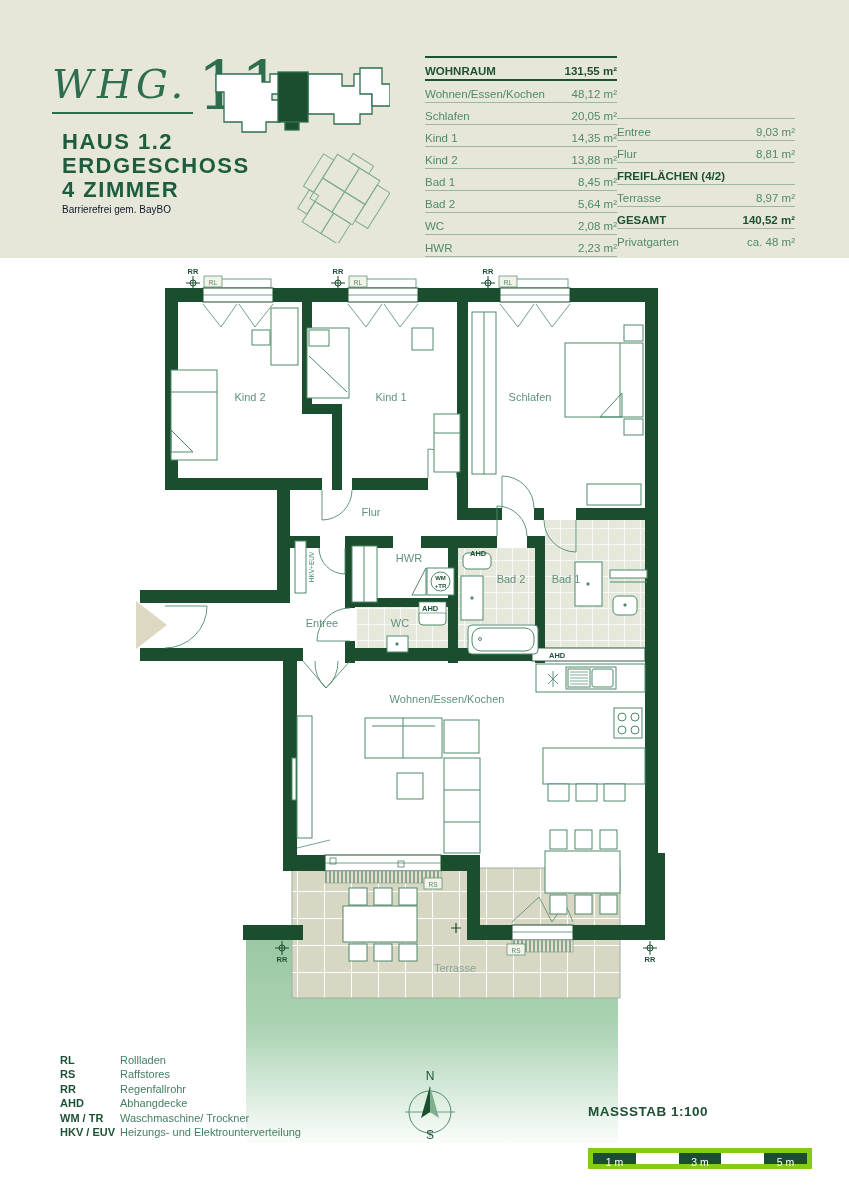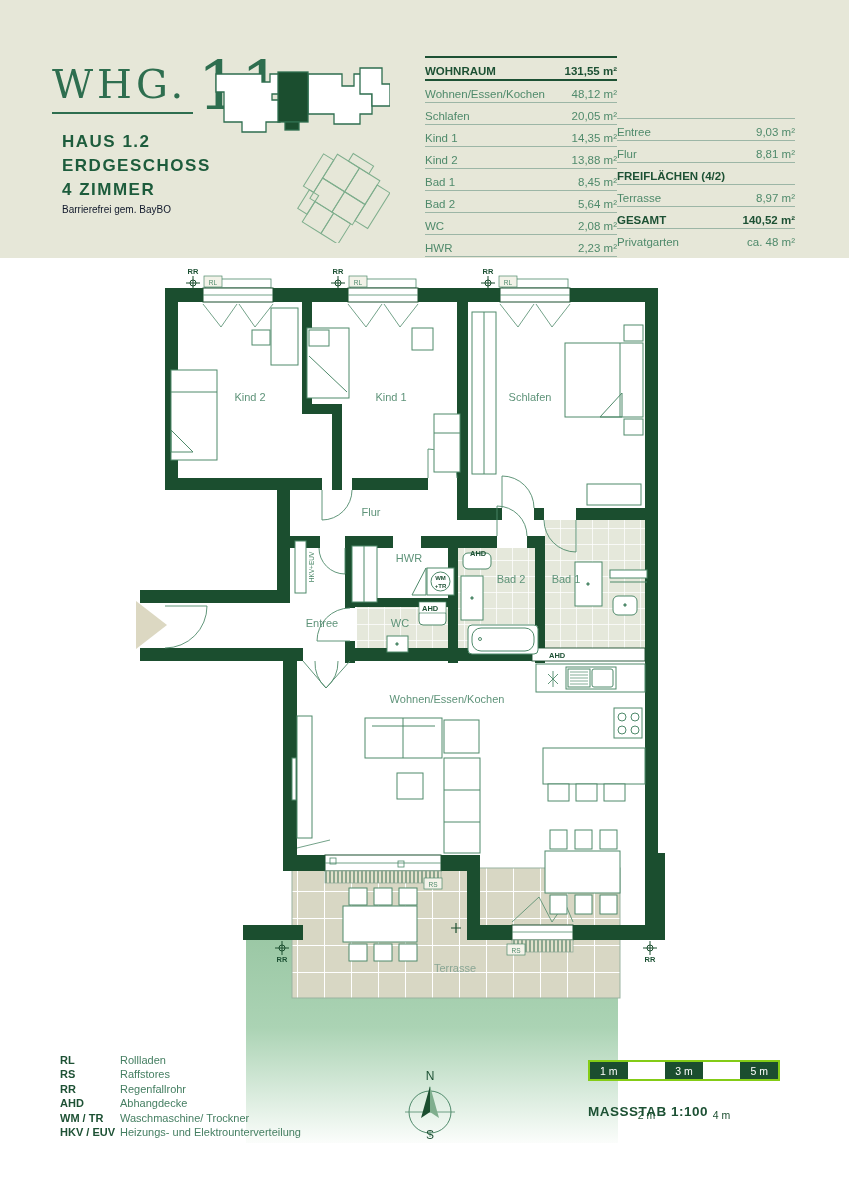--- a/index.html
+++ b/index.html
@@ -8,41 +8,41 @@
     background:#ffffff;
     font-family:"Liberation Sans", sans-serif;
     -webkit-font-smoothing:antialiased;
   }
   .abs{position:absolute;}
   
   #header-band{left:0;top:0;width:849px;height:258px;background:#e6e7d8;}
   #whg-block{left:52px;top:58px;color:#2e6e4f;display:flex;align-items:flex-end;}
   #whg-prefix{
     font-family:"DejaVu Serif", serif;font-size:40px;letter-spacing:4px;
-    border-bottom:2px solid #2e6e4f;padding:0 6px 8px 0;line-height:1;
+    border-bottom:2px solid #2e6e4f;padding:0 6px 8px 0;line-height:1;font-style:italic;
   }
   #whg-number{font-family:"DejaVu Serif", serif;font-size:68px;line-height:0.82;margin-left:4px;}
-  #header-lines{left:62px;top:130px;color:#1d5c3c;font-weight:bold;font-size:17px;letter-spacing:1.5px;line-height:24px;}
+  #header-lines{left:62px;top:130px;color:#1d5c3c;font-weight:bold;font-size:22px;letter-spacing:1.5px;line-height:24px;}
   #header-note{left:62px;top:204px;color:#0f172a;font-size:10px;}
   
   .area-table{width:192px;font-size:11.5px;color:#4f8a6b;}
   #table-left{left:425px;top:56px;border-top:2px solid #1d5134;}
   #table-right{left:617px;top:118px;width:178px;border-top:1px solid #9cb6a6;}
   .trow{display:flex;justify-content:space-between;align-items:flex-end;height:19px;
         border-bottom:1px solid #9cb6a6;padding-bottom:2px;}
   .trow.bold{color:#1d5134;font-weight:bold;}
   .trow.thick{border-bottom:2px solid #1d5134;}
   .trow.noline{border-bottom:none;}
   
   #legend{left:60px;top:1053px;font-size:11px;line-height:14.4px;color:#457f62;}
   .legend-row{display:flex;}
   .legend-abbr{width:60px;font-weight:bold;color:#1d5134;}
   
   #scale-title{left:588px;top:1104px;font-size:13.5px;font-weight:bold;color:#1d5134;letter-spacing:.5px;}
-  #scale-bar{left:588px;top:1060px;width:192px;height:21px;display:flex;border:2px solid #84cc16;box-sizing:border-box;}
+  #scale-bar{left:588px;top:1148px;width:224px;height:21px;display:flex;border:5px solid #84cc16;box-sizing:border-box;}
   .scale-seg{flex:1;text-align:center;font-size:10.5px;line-height:19px;}
   .scale-seg.dark{background:#1b4e2f;color:#ffffff;}
   .scale-seg.light{background:#ffffff;color:#1b4e2f;margin-top:44px;}
 </style>
 </head>
 <body>
 
 <div class="abs" id="header-band"></div>
 
 <div class="abs" id="whg-block">

